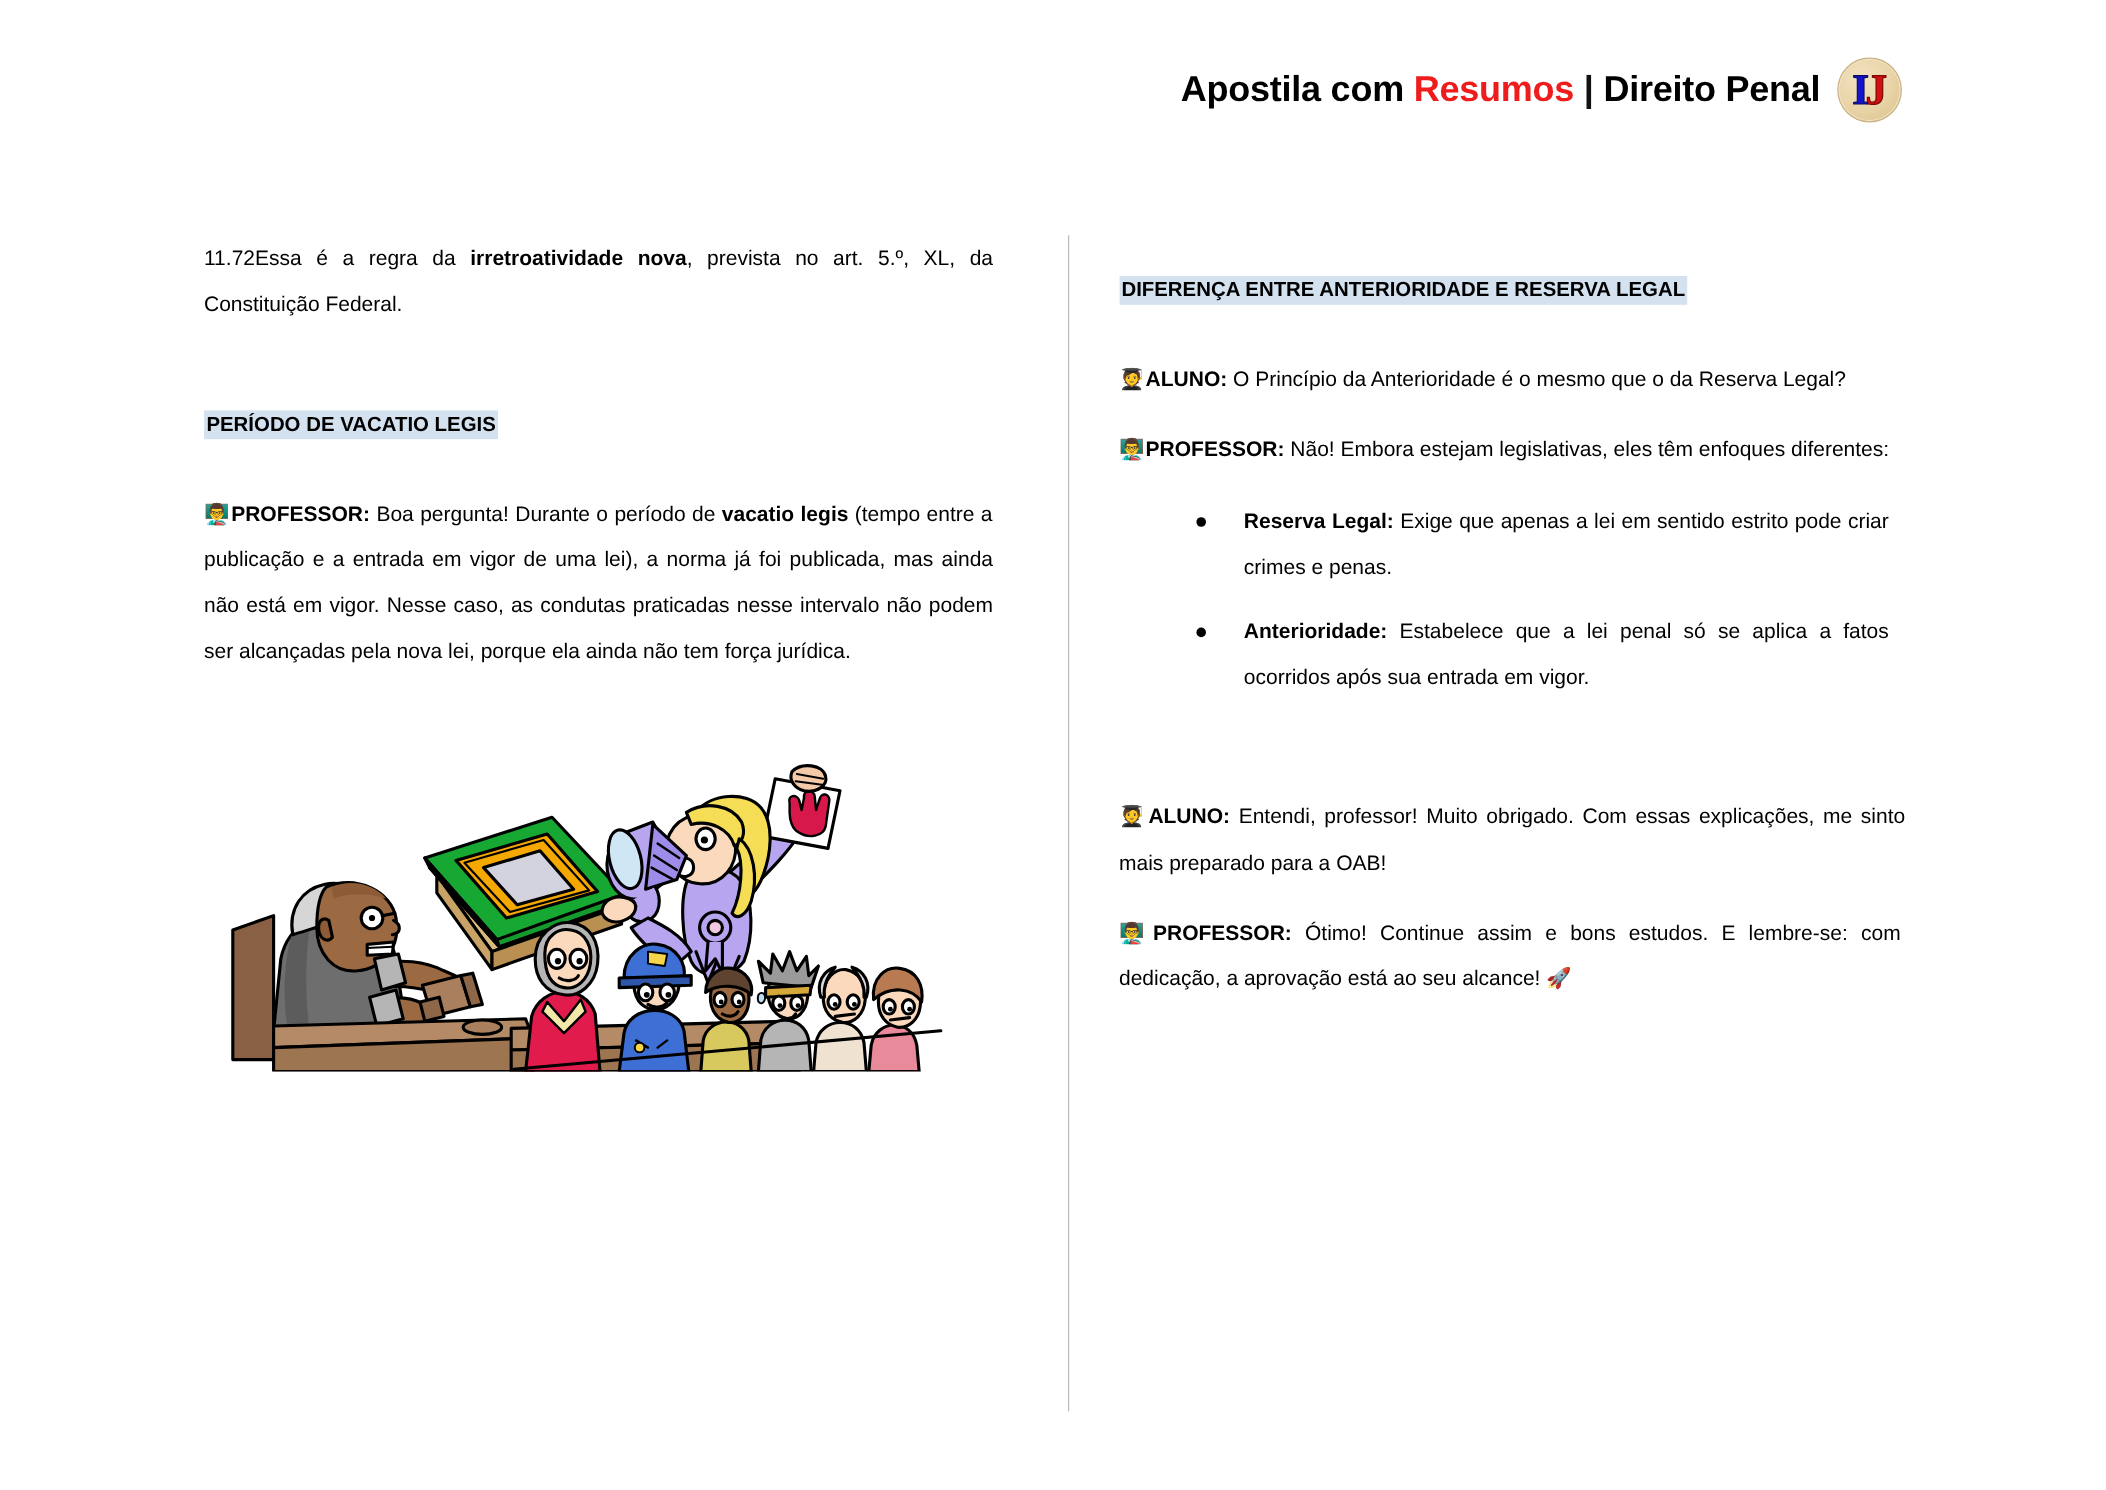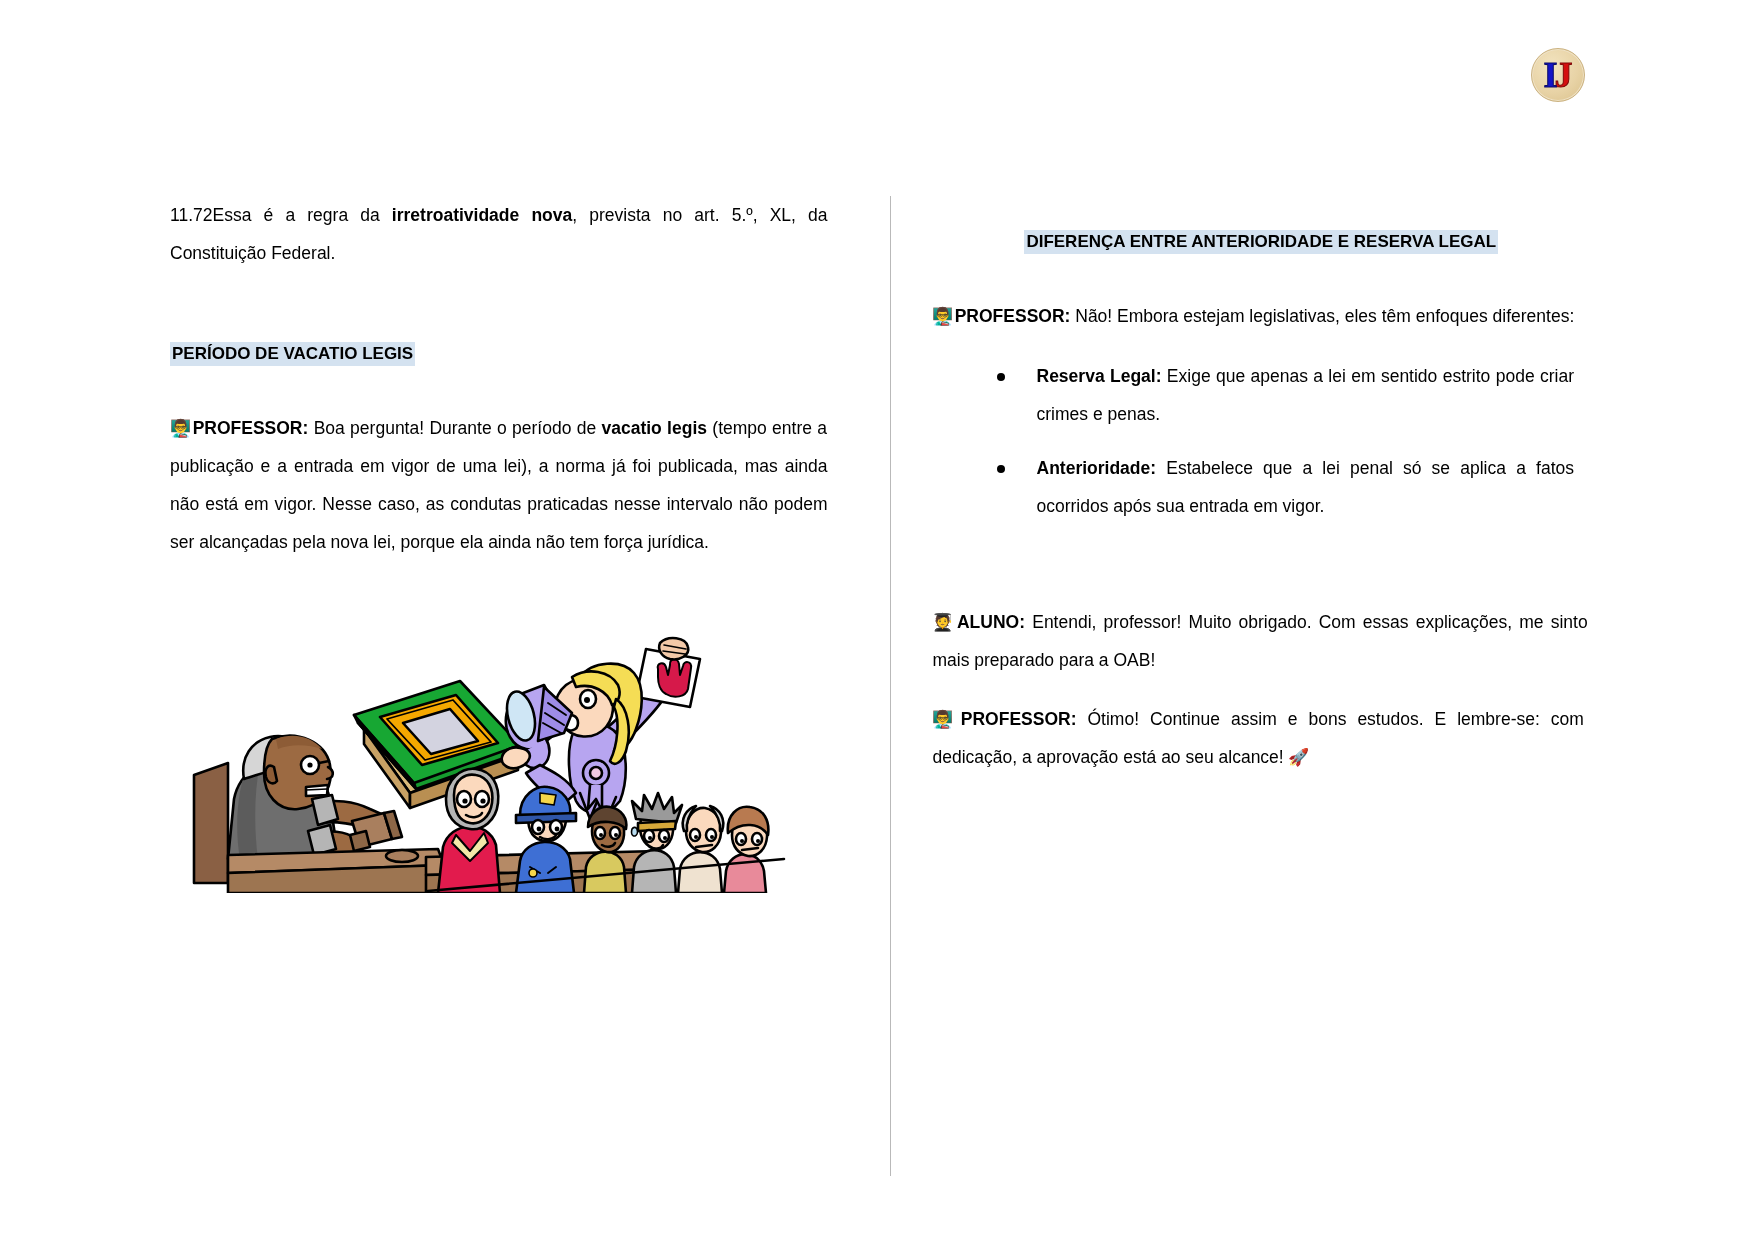--- a/index.html
+++ b/index.html
@@ -104,21 +104,21 @@
     font-size: 17px;
     font-weight: bold;
     line-height: 1.45;
     display: inline-block;
   }
   h3.section-heading .hl {
     background: #d4e2f0;
     padding: 2px 2px 3px 2px;
   }
   .heading-wrap { margin: 36px 0 20px 0; }
-  .heading-wrap.first { margin-top: 0; text-align: center; }
+  .heading-wrap.first { margin-top: 0; }
 
   .speaker-icon {
     font-family: "DejaVu Sans", sans-serif;
     font-size: 17px;
     line-height: 1;
     margin-right: 1px;
     display: inline;
   }
 
   ul.bullets {
@@ -151,20 +151,23 @@
     width: 600px;
     height: 290px;
     position: relative;
   }
   .illustration svg { display: block; }
 </style>
 </head>
 <body>
 
 <div class="page-header">
+  <div class="header-title">
+    <span>Apostila com </span><span class="accent">Resumos</span><span class="sep"> | </span><span>Direito Penal</span>
+  </div>
   <div class="logo-badge">
     <span class="lg-i">I</span>
       <span class="lg-j">J</span>
   </div>
 </div>
 
 <div class="columns">
 
   <div class="col col-left">
 
@@ -385,20 +388,21 @@
   </div>
 
   <div class="col-divider"></div>
 
   <div class="col col-right">
 
     <div class="heading-wrap first">
       <h3 class="section-heading"><span class="hl">DIFERENÇA ENTRE ANTERIORIDADE E RESERVA LEGAL</span></h3>
     </div>
 
+    <p class="para"><span class="speaker-icon">🧑‍🎓</span><span class="b">ALUNO:</span><span> O Princípio da Anterioridade é o mesmo que o da Reserva Legal?</span></p>
 
     <p class="para"><span class="speaker-icon">👨‍🏫</span><span class="b">PROFESSOR:</span><span> Não! Embora estejam legislativas, eles têm enfoques diferentes:</span></p>
 
     <ul class="bullets">
       <li><span class="b">Reserva Legal:</span><span> Exige que apenas a lei em sentido estrito pode criar crimes e penas.</span></li>
       <li><span class="b">Anterioridade:</span><span> Estabelece que a lei penal só se aplica a fatos ocorridos após sua entrada em vigor.</span></li>
     </ul>
 
     <div class="gap-block"></div>
 

